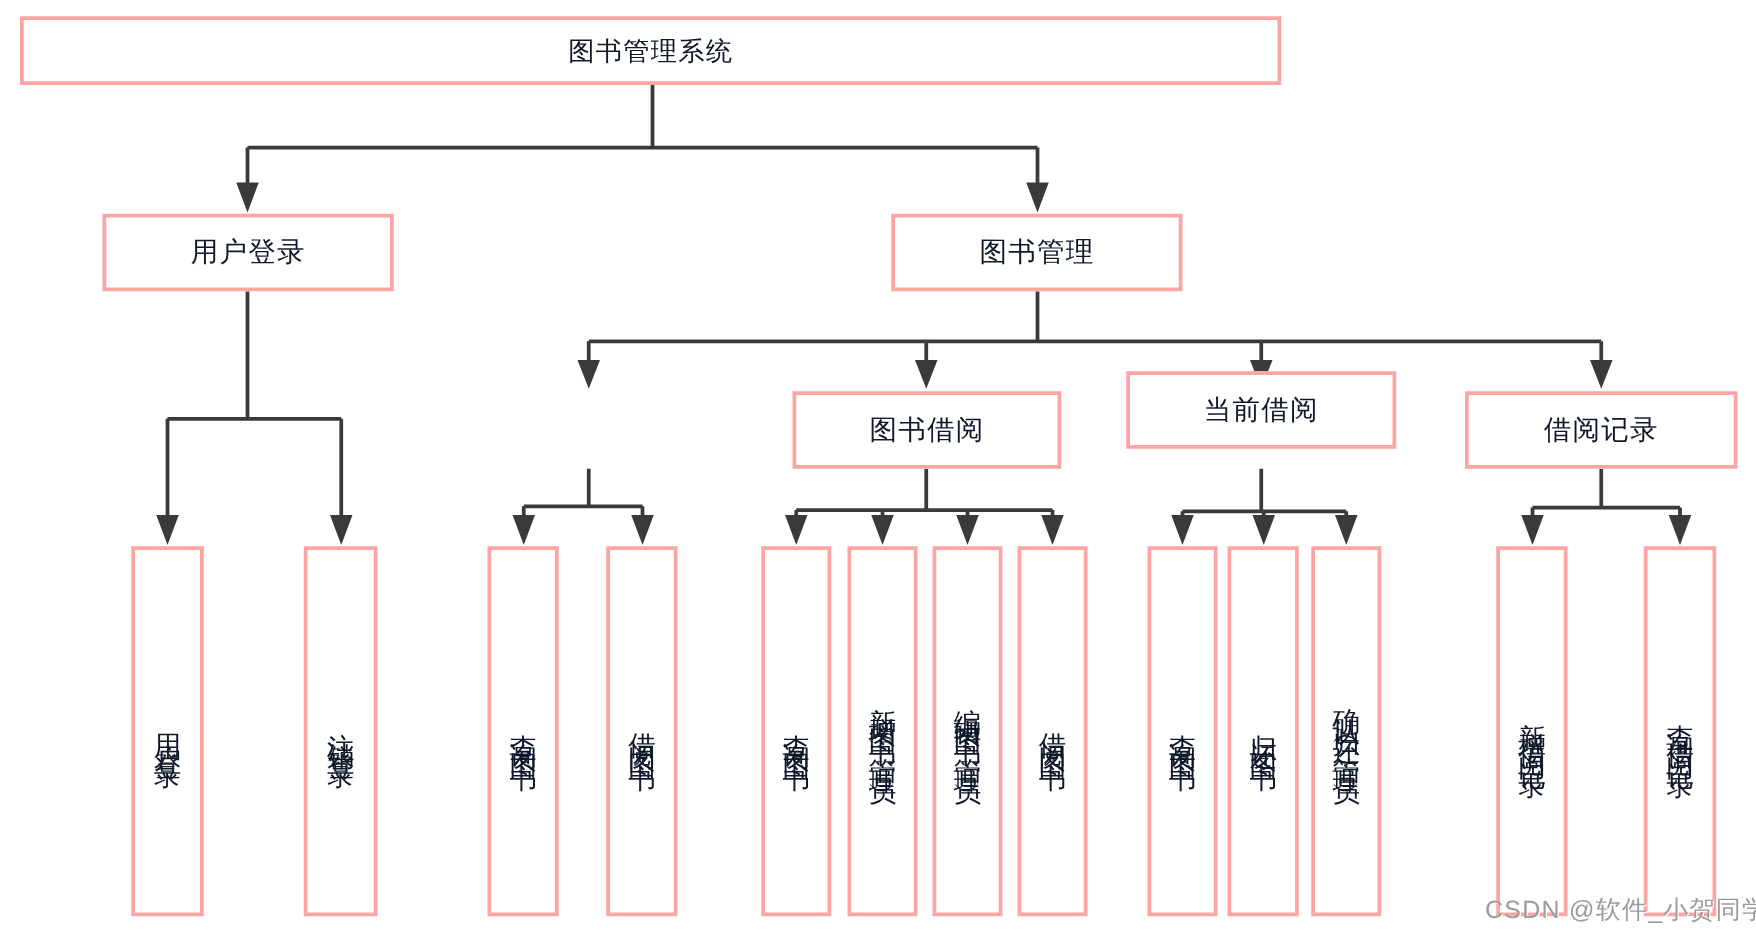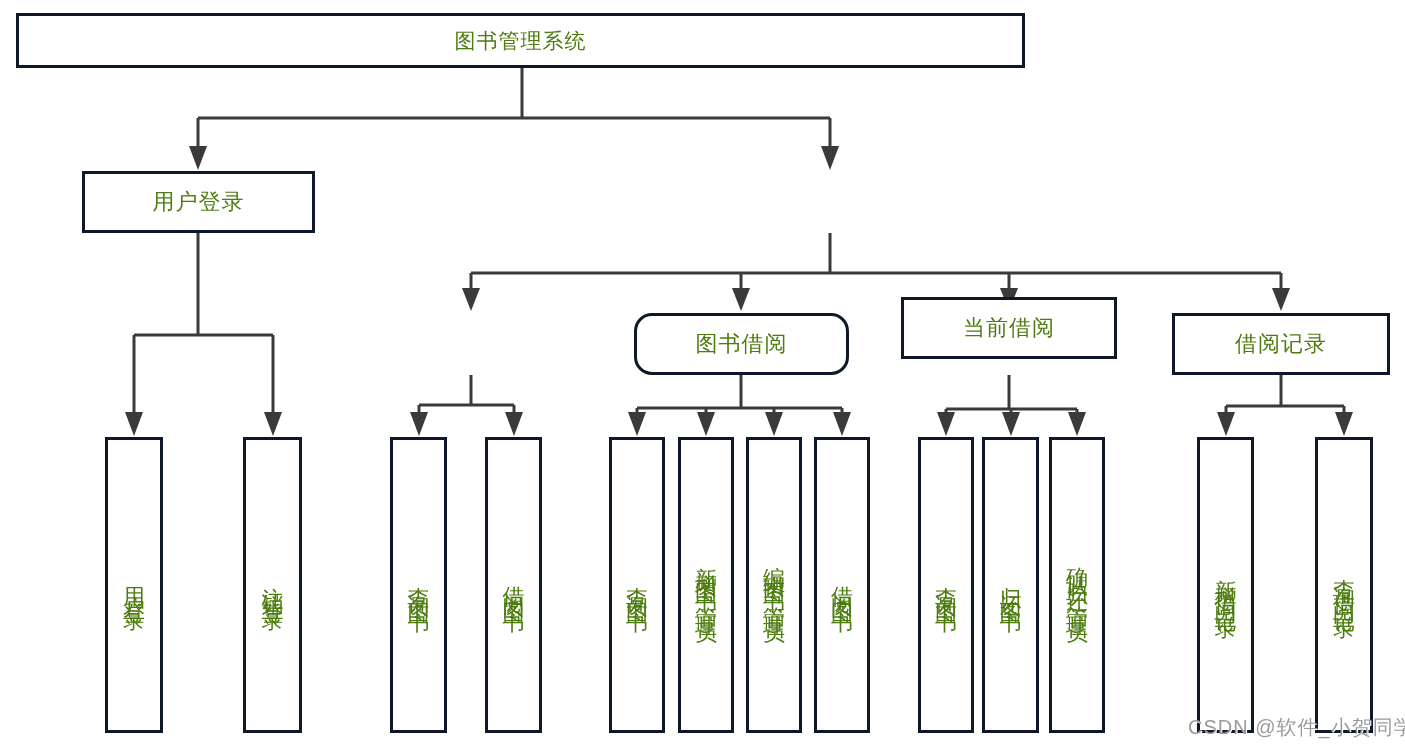--- a/index.html
+++ b/index.html
@@ -12,26 +12,26 @@
     overflow: hidden;
   }
   #connectors {
     position: absolute;
     left: 0; top: 0;
     width: 1405px; height: 747px;
   }
   .box {
     position: absolute;
     box-sizing: border-box;
-    border: 3px solid #0f172a;
+    border: 3px solid #fca5a5;
     background: #ffffff;
     display: flex;
     align-items: center;
     justify-content: center;
-    color: #4d7c0f;
+    color: #0f172a;
     font-size: 22px;
     letter-spacing: 1px;
     text-align: center;
     z-index: 2;
   }
   .box.root { font-size: 21px; }
   .vbox {
     writing-mode: vertical-rl;
     letter-spacing: 8px;
     font-size: 22px;
@@ -121,22 +121,23 @@
       <line class="stroke" x1="1226" y1="406" x2="1226" y2="418"></line>
       <polygon class="head" points="1217,412 1235,412 1226,436"></polygon>
       <line class="stroke" x1="1344" y1="406" x2="1344" y2="418"></line>
       <polygon class="head" points="1335,412 1353,412 1344,436"></polygon>
     </g>
   </svg>
 
   <div class="box root" style="left:16px; top:13px; width:1009px; height:55px;">图书管理系统</div>
 
   <div class="box" style="left:82px; top:171px; width:233px; height:62px;">用户登录</div>
+  <div class="box" style="left:713px; top:171px; width:233px; height:62px;">图书管理</div>
 
-  <div class="box" style="left:634px; top:313px; width:215px; height:62px;border-radius:18px;">图书借阅</div>
+  <div class="box" style="left:634px; top:313px; width:215px; height:62px;">图书借阅</div>
   <div class="box" style="left:901px; top:297px; width:216px; height:62px;">当前借阅</div>
   <div class="box" style="left:1172px; top:313px; width:218px; height:62px;">借阅记录</div>
 
   <div class="box vbox" style="left:105px; top:437px; width:58px; height:296px;">用户登录</div>
   <div class="box vbox" style="left:243px; top:437px; width:59px; height:296px;">注销登录</div>
 
   <div class="box vbox" style="left:390px; top:437px; width:57px; height:296px;">查询图书</div>
   <div class="box vbox" style="left:485px; top:437px; width:57px; height:296px;">借阅图书</div>
 
   <div class="box vbox" style="left:609px; top:437px; width:56px; height:296px;">查询图书</div>

